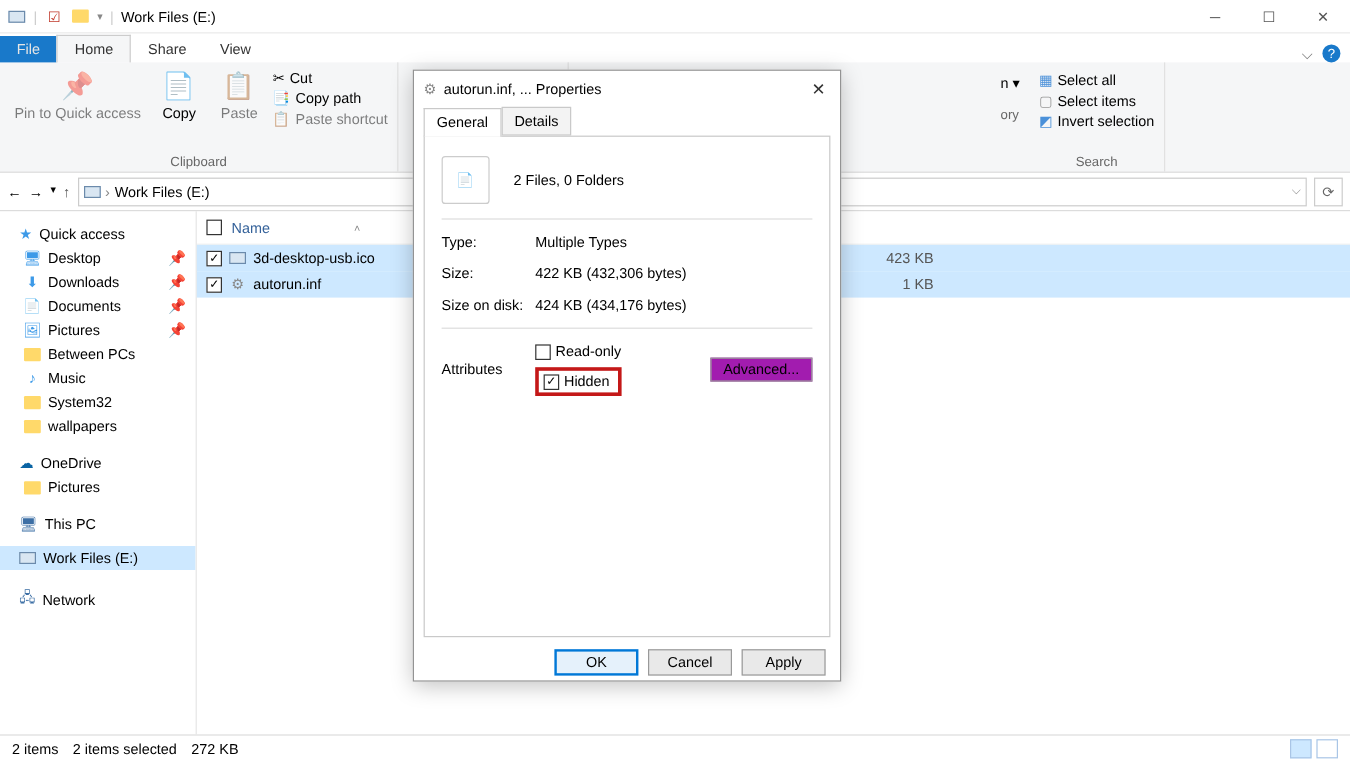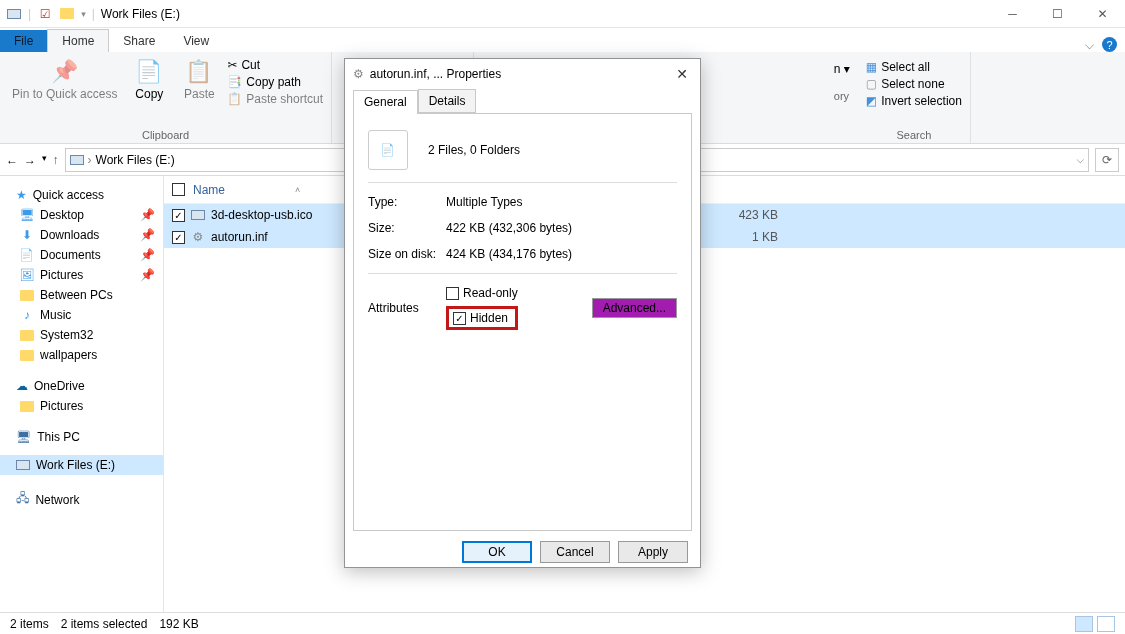--- a/index.html
+++ b/index.html
@@ -3,21 +3,21 @@
 <meta charset="utf-8">
 <style>
 *{box-sizing:border-box;margin:0;padding:0;font-family:"Segoe UI",Tahoma,sans-serif;font-size:12px;color:#000}
 body{background:#fff;width:1125px;height:634px;overflow:hidden;position:relative}
 .title-bar{height:28px;display:flex;align-items:center;background:#fff;border-bottom:1px solid #e5e5e5}
 .title-icons{display:flex;align-items:center;gap:6px;padding:0 6px}
 .title-icons .ico{width:16px;height:16px;display:flex;align-items:center;justify-content:center}
 .win-controls{margin-left:auto;display:flex}
 .win-btn{width:45px;height:28px;display:flex;align-items:center;justify-content:center;color:#555}
 .tabs{height:24px;display:flex;align-items:flex-end;background:#fff}
-.file-tab{background:#1979ca;color:#0f172a;padding:4px 14px}
+.file-tab{background:#1979ca;color:#e5e5e5;padding:4px 14px}
 .tab{padding:4px 14px;color:#333}
 .tab.active{border-top:1px solid #ccc;border-left:1px solid #ccc;border-right:1px solid #ccc;background:#f5f6f7}
 .help{margin-left:auto;display:flex;align-items:center;gap:8px;padding-right:8px}
 .help .chev{color:#777}
 .help .q{background:#1979ca;color:#fff;border-radius:50%;width:15px;height:15px;display:flex;align-items:center;justify-content:center;font-size:11px}
 .ribbon{height:92px;background:#f5f6f7;border-bottom:1px solid #dcdcdc;display:flex}
 .grp{border-right:1px solid #e1e1e1;padding:4px 8px 0 8px;display:flex;flex-direction:column}
 .grp-body{flex:1;display:flex;align-items:flex-start;gap:6px}
 .grp-label{text-align:center;color:#666;font-size:11px;padding:2px 0}
 .big-btn{display:flex;flex-direction:column;align-items:center;gap:2px;padding:2px 4px;min-width:44px}
@@ -163,21 +163,21 @@
 
   <div class="grp">
     <div class="grp-body">
       <div class="opts" style="padding-top:4px">
         <div>
             <span style="color:#4a90d9">▦</span>
             <span>Select all</span>
           </div>
         <div>
             <span style="color:#999">▢</span>
-            <span>Select none</span>
+            <span>Select items</span>
           </div>
         <div>
             <span style="color:#4a90d9">◩</span>
             <span>Invert selection</span>
           </div>
       </div>
     </div>
     <div class="grp-label">Search</div>
   </div>
 </div>
@@ -301,21 +301,21 @@
         <span>autorun.inf</span>
       </div>
       <span class="file-size">1 KB</span>
     </div>
   </div>
 </div>
 
 <div class="status">
   <span>2 items</span>
   <span>2 items selected</span>
-  <span>192 KB</span>
+  <span>272 KB</span>
   <div class="view">
     <div style="background:#cde8ff"></div>
     <div></div>
   </div>
 </div>
 
 <div class="dlg">
   <div class="dlg-title">
     <span style="color:#888">⚙</span>
     <span>autorun.inf, ... Properties</span>

